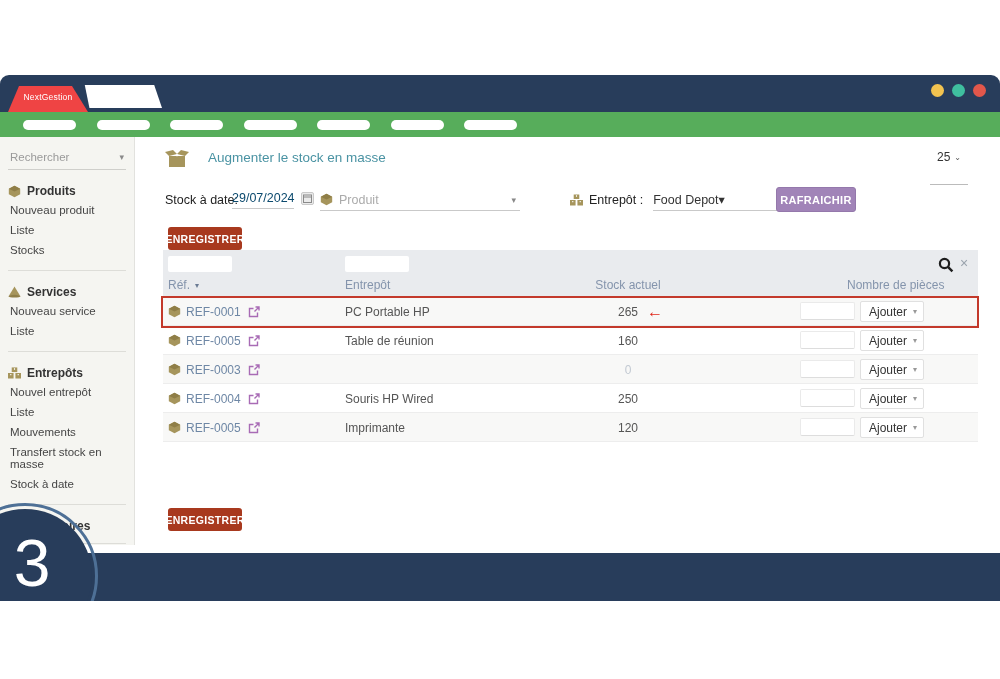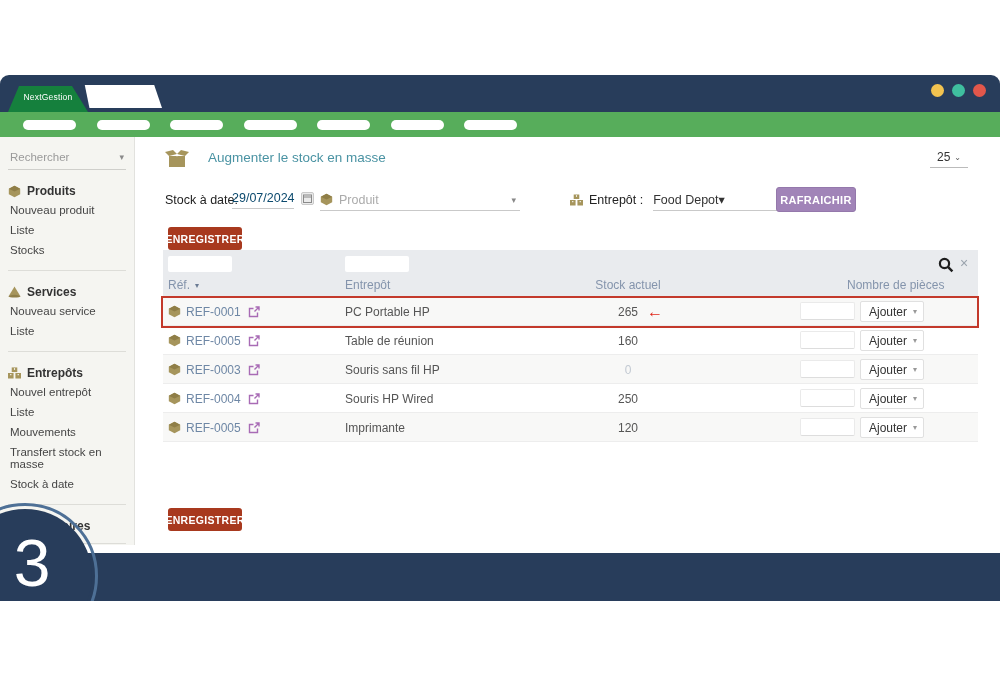--- a/index.html
+++ b/index.html
@@ -4,21 +4,21 @@
 <style>
   * { margin:0; padding:0; box-sizing:border-box; }
   html,body { width:1000px; height:679px; background:#fff; font-family:"Liberation Sans", sans-serif; }
   #app { position:relative; width:1000px; height:679px; background:#fff; overflow:hidden; }
 
   
   #window { position:absolute; left:0; top:75px; width:1000px; height:526px;
             border-radius:9px 9px 0 0; overflow:hidden; }
 
   .topbar { position:absolute; left:0; top:0; width:100%; height:37px; background:#283D5B; }
-  .brand-tab { position:absolute; left:8px; top:11px; width:80px; height:26px; background:#15803d;
+  .brand-tab { position:absolute; left:8px; top:11px; width:80px; height:26px; background:#ef4444;
                clip-path:polygon(11px 0, 64px 0, 80px 26px, 0 26px);
                display:flex; align-items:center; justify-content:center; }
   .brand-tab span { color:#fff; font-size:8.5px; letter-spacing:.2px; padding-bottom:4px; }
   .brand-flag { position:absolute; left:84px; top:10px; width:78px; height:23px; background:#fff;
                 clip-path:polygon(1% 0, 90% 0, 100% 100%, 7% 100%); }
   .dots { position:absolute; right:14px; top:9px; display:flex; gap:8px; }
   .dot { width:13px; height:13px; border-radius:50%; }
 
   .navbar { position:absolute; left:0; top:37px; width:100%; height:25px; background:#57AD5B;
             display:flex; align-items:center; padding-left:23px; gap:20.5px; }
@@ -38,21 +38,21 @@
   .side-item { padding:4px 0 4px 2px; color:#454545; cursor:pointer; }
   .side-divider { border-bottom:1px solid #DDDDD8; margin-top:10px; }
 
   
   .main { position:absolute; left:135px; top:62px; width:865px; height:416px; background:#fff; }
   .page-title { position:absolute; left:30px; top:13px; display:flex; align-items:flex-start; gap:19px; }
   .page-title .ticon { width:24px; height:18px; }
   .page-title span { color:#4A93A3; font-size:13.5px; }
   .page-size { position:absolute; left:795px; top:13px; width:38px; border-bottom:1px solid #BBB;
                display:flex; align-items:center; justify-content:center; gap:4px;
-               font-size:12px; color:#333; padding-bottom:3px; cursor:pointer; }
+               font-size:12px; color:#333; padding-bottom:20px; cursor:pointer; }
   .page-size .caret { font-size:8px; color:#555; }
 
   .filters { position:absolute; left:30px; top:52px; width:810px; height:26px; font-size:12.5px; color:#222; }
   .f-label { position:absolute; top:4px; }
   .date-input { position:absolute; left:67px; top:2px; width:62px; border-bottom:1px solid #C9C9C9;
                 padding-bottom:3px; font-size:12.5px; color:#0c4a6e; }
   .cal-btn { position:absolute; left:136px; top:3px; width:13px; height:13px; background:#EBEBEB;
              border:1px solid #C9C9C9; border-radius:2px; display:flex; align-items:center; justify-content:center; }
   .select { position:absolute; top:0; border-bottom:1px solid #C9C9C9; height:22px;
             display:flex; align-items:center; gap:6px; cursor:pointer; }
@@ -360,21 +360,20 @@
                   </svg>
       </span>
       <span>REF-0003</span>
       <span class="exticon">
         <svg viewBox="0 0 12 12">
                     <path fill="none" stroke="#A86BB5" stroke-width="1.4" d="M5.5 2.5H1.5v8h8V6.5"></path>
                     <path fill="none" stroke="#A86BB5" stroke-width="1.4" d="M6.5 5.5 11 1M7.5 1H11v3.5"></path>
                   </svg>
       </span>
     </span>
-    <span class="cell c-lib">Souris sans fil HP</span>
     <span class="cell c-stock muted">0</span>
     <span class="cell c-arrow"></span>
     <input class="c-input" style="">
     <span class="c-select">
       <span>Ajouter</span>
       <span class="caret">▾</span>
     </span>
   </div>
 
   <div class="t-row">

